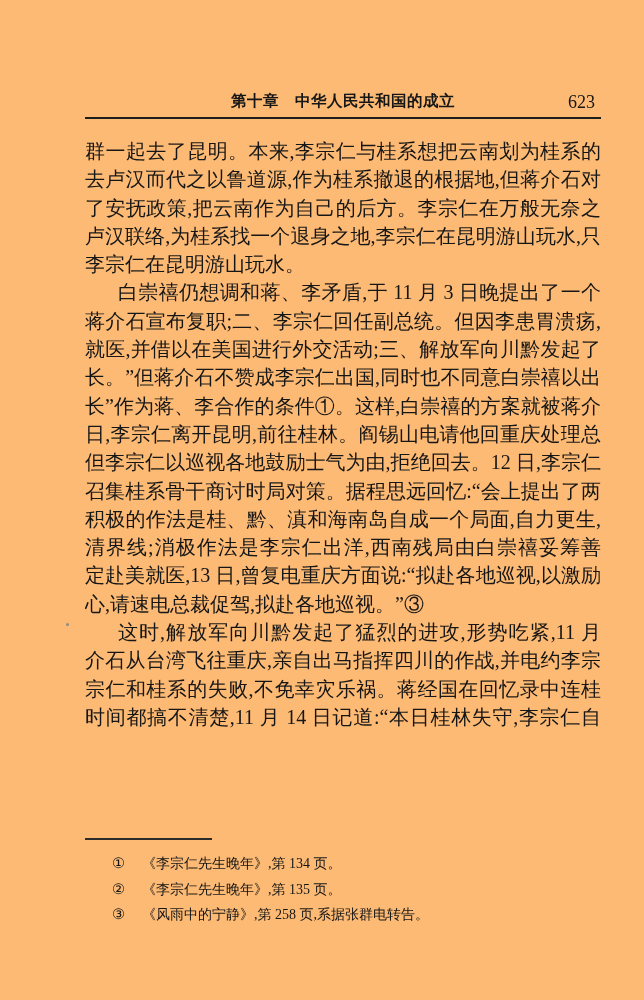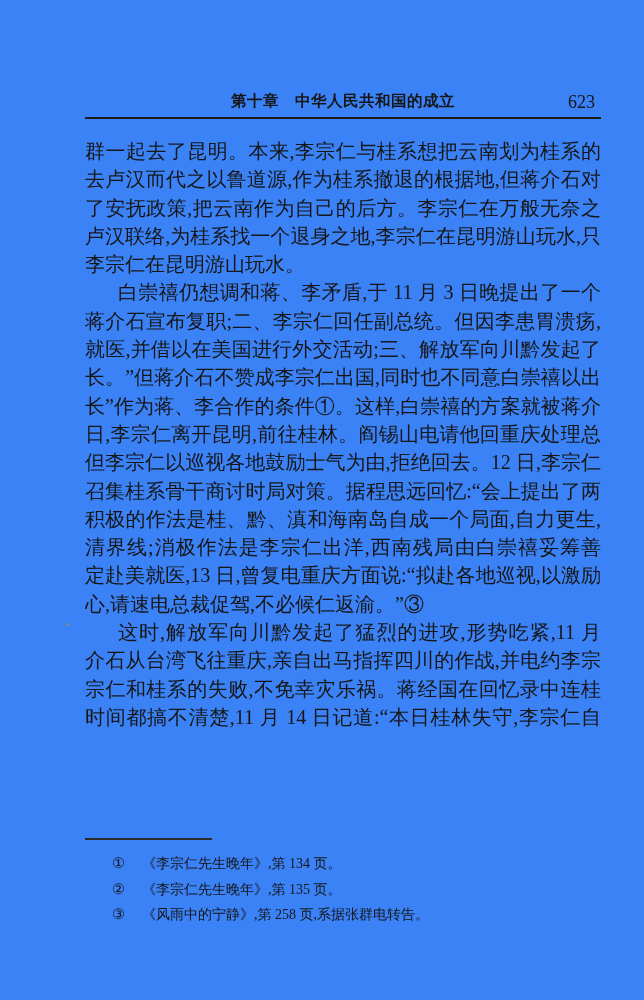--- a/index.html
+++ b/index.html
@@ -1,20 +1,20 @@
 <!DOCTYPE html>
 <html><head>
 <meta charset="utf-8">
 <style>
   html, body { margin: 0; padding: 0; background: #e8e8e4; }
   .page {
     position: relative;
     width: 644px;
     height: 1000px;
-    background: #3b82f6;
+    background: #fdba74;
     overflow: hidden;
     font-family: "Liberation Serif", "DejaVu Serif", serif;
     color: #161616;
   }
   .header {
     position: absolute;
     top: 91px;
     left: 85px;
     width: 516px;
     height: 22px;
@@ -115,21 +115,21 @@
       <div class="line">蒋介石宣布复职;二、李宗仁回任副总统。但因李患胃溃疡,亟需赴美</div>
       <div class="line">就医,并借以在美国进行外交活动;三、解放军向川黔发起了猛烈的进攻</div>
       <div class="line">长。”但蒋介石不赞成李宗仁出国,同时也不同意白崇禧以出任“行政院</div>
       <div class="line">长”作为蒋、李合作的条件①。这样,白崇禧的方案就被蒋介石否决了。</div>
       <div class="line">日,李宗仁离开昆明,前往桂林。阎锡山电请他回重庆处理总统公务,</div>
       <div class="line">但李宗仁以巡视各地鼓励士气为由,拒绝回去。12 日,李宗仁在桂林</div>
       <div class="line">召集桂系骨干商讨时局对策。据程思远回忆:“会上提出了两个做法:</div>
       <div class="line">积极的作法是桂、黔、滇和海南岛自成一个局面,自力更生,同蒋介石划</div>
       <div class="line">清界线;消极作法是李宗仁出洋,西南残局由白崇禧妥筹善后。”②李决</div>
       <div class="line">定赴美就医,13 日,曾复电重庆方面说:“拟赴各地巡视,以激励士气民</div>
-      <div class="line short">心,请速电总裁促驾,不必候仁返渝。”③</div>
+      <div class="line short">心,请速电总裁促驾,拟赴各地巡视。”③</div>
       <div class="line indent">这时,解放军向川黔发起了猛烈的进攻,形势吃紧,11 月 14 日,蒋</div>
       <div class="line">介石从台湾飞往重庆,亲自出马指挥四川的作战,并电约李宗仁返回重</div>
       <div class="line">宗仁和桂系的失败,不免幸灾乐祸。蒋经国在回忆录中连桂林失守的</div>
       <div class="line">时间都搞不清楚,11 月 14 日记道:“本日桂林失守,李宗仁自桂林飞至</div>
     </div>
 
   <div class="fnrule"></div>
 
   <div class="footnotes">
       <div class="fn">

